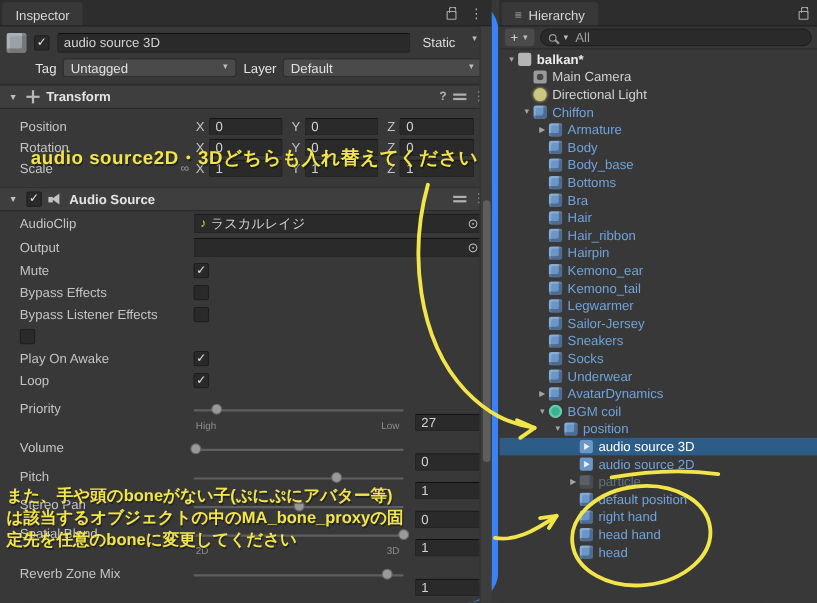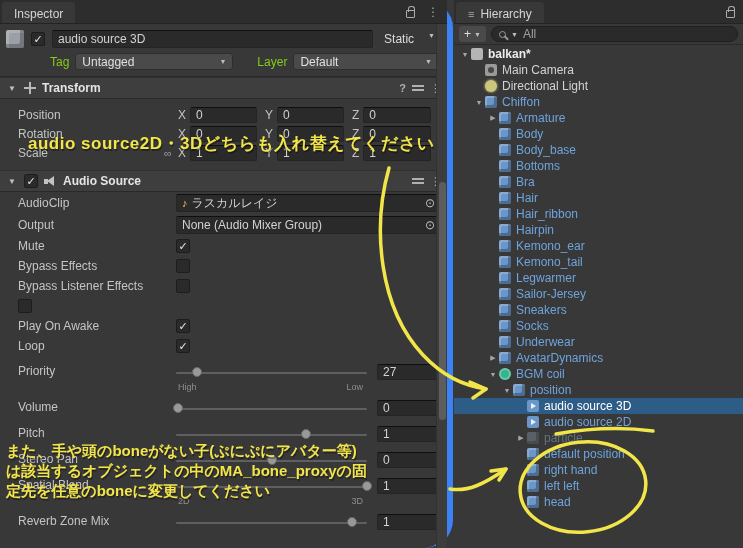--- a/index.html
+++ b/index.html
@@ -24,21 +24,21 @@
   .go-cube{width:18px;height:18px;background:#9aa0a6;border-radius:2px;flex:none;
            box-shadow:inset -4px -4px 0 rgba(0,0,0,.25), inset 3px 3px 0 rgba(255,255,255,.18);}
   .checkbox{width:14px;height:14px;background:#2a2a2a;border:1px solid #1d1d1d;border-radius:2px;flex:none;
             color:#e8e8e8;font-size:11px;line-height:12px;text-align:center;}
   .field{background:#2a2a2a;border:1px solid #242424;border-top-color:#0f0f0f;border-radius:2px;color:#d2d2d2;
          padding:0 5px;height:18px;display:flex;align-items:center;overflow:hidden;white-space:nowrap;}
   .name-field{flex:1;}
   .static-dd{display:flex;align-items:flex-start;gap:14px;color:#dcdcdc;padding:0 4px;flex:none;}
   .caret{font-size:7px;color:#bdbdbd;}
   .go-row2{display:flex;align-items:center;gap:6px;margin-top:5px;padding-left:26px;}
-  .mini-label{color:#84cc16;flex:none;margin-left:18px;}
+  .mini-label{color:#e5e5e5;flex:none;}
   .dropdown{background:#4a4a4a;border:1px solid #2e2e2e;border-radius:3px;height:17px;display:flex;align-items:center;
             justify-content:space-between;padding:0 6px;color:#e0e0e0;}
   .tag-dd{width:158px;align-items:center;}
   .layer-dd{flex:1;}
 
   .comp-header{height:22px;background:#3e3e3e;border-top:1px solid #303030;border-bottom:1px solid #292929;
                display:flex;align-items:center;gap:6px;padding:0 6px;}
   .foldout{font-size:8px;color:#c0c0c0;width:12px;text-align:center;}
   .comp-title{font-weight:bold;color:#e4e4e4;white-space:nowrap;}
   .spacer{flex:1;}
@@ -70,21 +70,21 @@
   .music{color:#e8c75a;margin-right:4px;font-size:11px;}
   .picker{position:absolute;right:3px;top:1px;color:#bdbdbd;font-size:12px;}
 
   #audio-toggles .checkbox{margin-left:0;}
   .slider-block{padding:0 8px 0 18px;margin-bottom:8px;}
   #audio-sliders{margin-top:8px;}
   .slider-row{display:flex;align-items:flex-start;height:18px;}
   .slider-track{position:relative;flex:1;height:16px;margin-right:10px;}
   .slider-track:before{content:"";position:absolute;left:0;right:0;top:8px;height:2px;background:#5f5f5f;border-radius:1px;}
   .slider-thumb{position:absolute;top:3px;width:10px;height:10px;border-radius:50%;background:#999;border:1px solid #686868;margin-left:-5px;}
-  .slider-value{width:62px;flex:none;height:16px;}
+  .slider-value{width:62px;flex:none;height:16px;margin-top:12px;}
   .slider-subs{display:flex;justify-content:space-between;margin:0 76px 0 160px;font-size:9px;color:#8e8e8e;line-height:10px;}
 
   .scrollbar{position:absolute;right:0;top:24px;bottom:0;width:11px;background:#3d3d3d;border-left:1px solid #313131;}
   .scroll-thumb{position:absolute;left:2px;width:7px;top:158px;height:238px;background:#5d5d5d;border-radius:4px;}
 
   
   .h-toolbar{height:21px;display:flex;align-items:center;gap:5px;padding:0 5px;border-bottom:1px solid #2a2a2a;}
   .add-btn{background:#4a4a4a;border-radius:3px;height:16px;padding:0 5px;display:flex;align-items:center;gap:3px;color:#e0e0e0;}
   .search{flex:1;height:16px;background:#2a2a2a;border:1px solid #1f1f1f;border-radius:8px;display:flex;align-items:center;gap:5px;padding:0 7px;color:#9aa0a6;}
   .mag{width:7px;height:7px;border:1px solid #999;border-radius:50%;position:relative;flex:none;}
@@ -233,21 +233,20 @@
     <span class="insp-label">AudioClip</span>
     <div class="field obj-field">
       <span class="music">♪</span>
       <span>ラスカルレイジ</span>
       <span class="picker">⊙</span>
     </div>
   </div>
   <div class="insp-row obj-row">
     <span class="insp-label">Output</span>
     <div class="field obj-field">
-      <span>None (Audio Mixer Group)</span>
       <span class="picker">⊙</span>
     </div>
   </div>
 
   <div id="audio-toggles">
       <div class="insp-row">
         <span class="insp-label">Mute</span>
         <span class="checkbox">✓</span>
       </div>
       <div class="insp-row">
@@ -521,21 +520,21 @@
       <div class="h-row">
         <span class="h-indent" style="width: 61px;"></span>
         <span class="h-arrow"></span>
         <span class="h-icon icon-cube-blue"></span>
         <span class="h-label blue">right hand</span>
       </div>
       <div class="h-row">
         <span class="h-indent" style="width: 61px;"></span>
         <span class="h-arrow"></span>
         <span class="h-icon icon-cube-blue"></span>
-        <span class="h-label blue">left left</span>
+        <span class="h-label blue">head hand</span>
       </div>
       <div class="h-row">
         <span class="h-indent" style="width: 61px;"></span>
         <span class="h-arrow"></span>
         <span class="h-icon icon-cube-blue"></span>
         <span class="h-label blue">head</span>
       </div>
     </div>
 </div>
 

